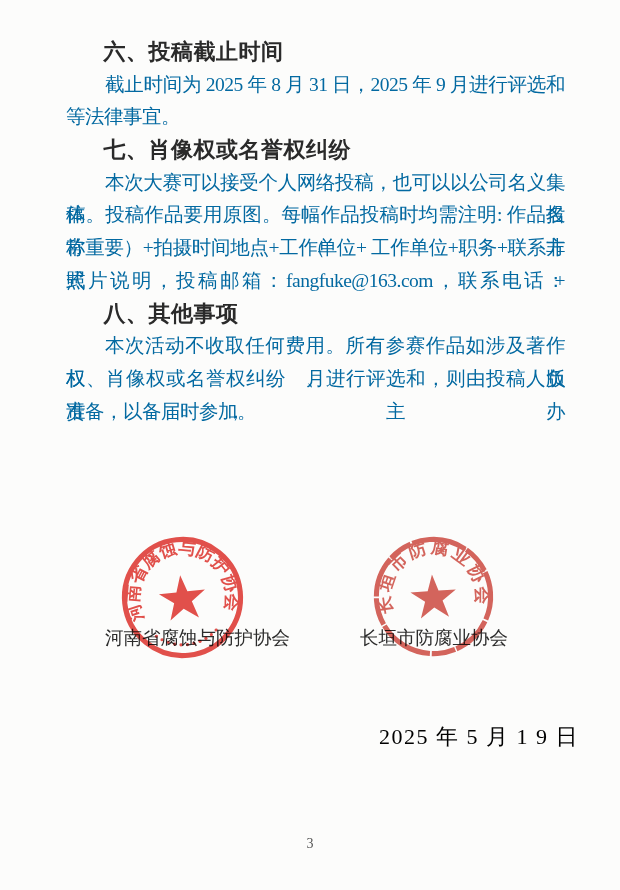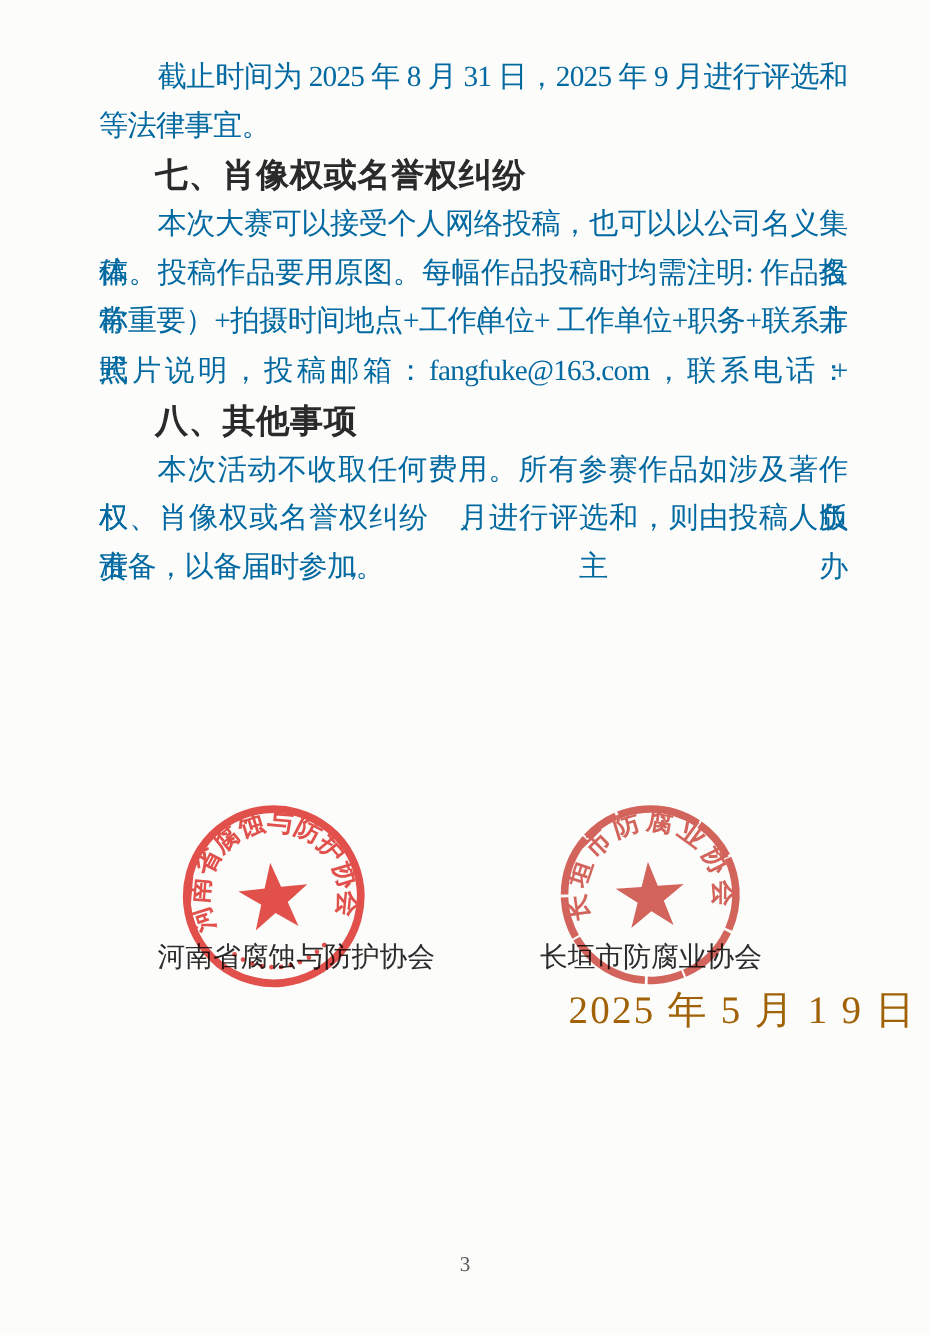--- a/index.html
+++ b/index.html
@@ -41,35 +41,36 @@
   .seal-left{left:117px;top:532px;width:131px;height:131px;opacity:.92;transform:rotate(-6deg);}
   .seal-right{left:369px;top:532px;width:129px;height:129px;opacity:.85;transform:rotate(-4deg);}
   .sign{
     position:absolute;
     font-size:18.5px;color:#2c2c2c;letter-spacing:0;
     white-space:nowrap;
   }
   .sign-left{left:105px;top:625px;}
   .sign-right{left:360px;top:625px;}
   .date-line{
-    position:absolute;left:379px;top:656px;
-    font-size:26px;color:#a16207;letter-spacing:1.5px;
+    position:absolute;left:379px;top:722px;
+    font-size:22px;color:#000000;letter-spacing:1.5px;
     white-space:nowrap;
   }
   .page-number{
     position:absolute;left:0;top:836px;width:620px;
     text-align:center;font-size:14px;color:#555;
   }
 </style>
 </head>
 <body>
 
 <div class="page">
 
   <div class="text-block">
+    <div class="line heading">六、投稿截止时间</div>
     <div class="line fill indent">截止时间为 2025 年 8 月 31 日，2025 年 9 月进行评选和</div>
     <div class="line">等法律事宜。</div>
     <div class="line heading">七、肖像权或名誉权纠纷</div>
     <div class="line fill indent">本次大赛可以接受个人网络投稿，也可以以公司名义集体投</div>
     <div class="line fill">稿。投稿作品要用原图。每幅作品投稿时均需注明: 作品名称（非</div>
     <div class="line fill">常重要）+拍摄时间地点+工作单位+ 工作单位+职务+联系方式+</div>
     <div class="line fill">照片说明，投稿邮箱：fangfuke@163.com，联系电话：</div>
     <div class="line heading">八、其他事项</div>
     <div class="line fill indent">本次活动不收取任何费用。所有参赛作品如涉及著作权、版</div>
     <div class="line fill">权、肖像权或名誉权纠纷　月进行评选和，则由投稿人负责，主办</div>

